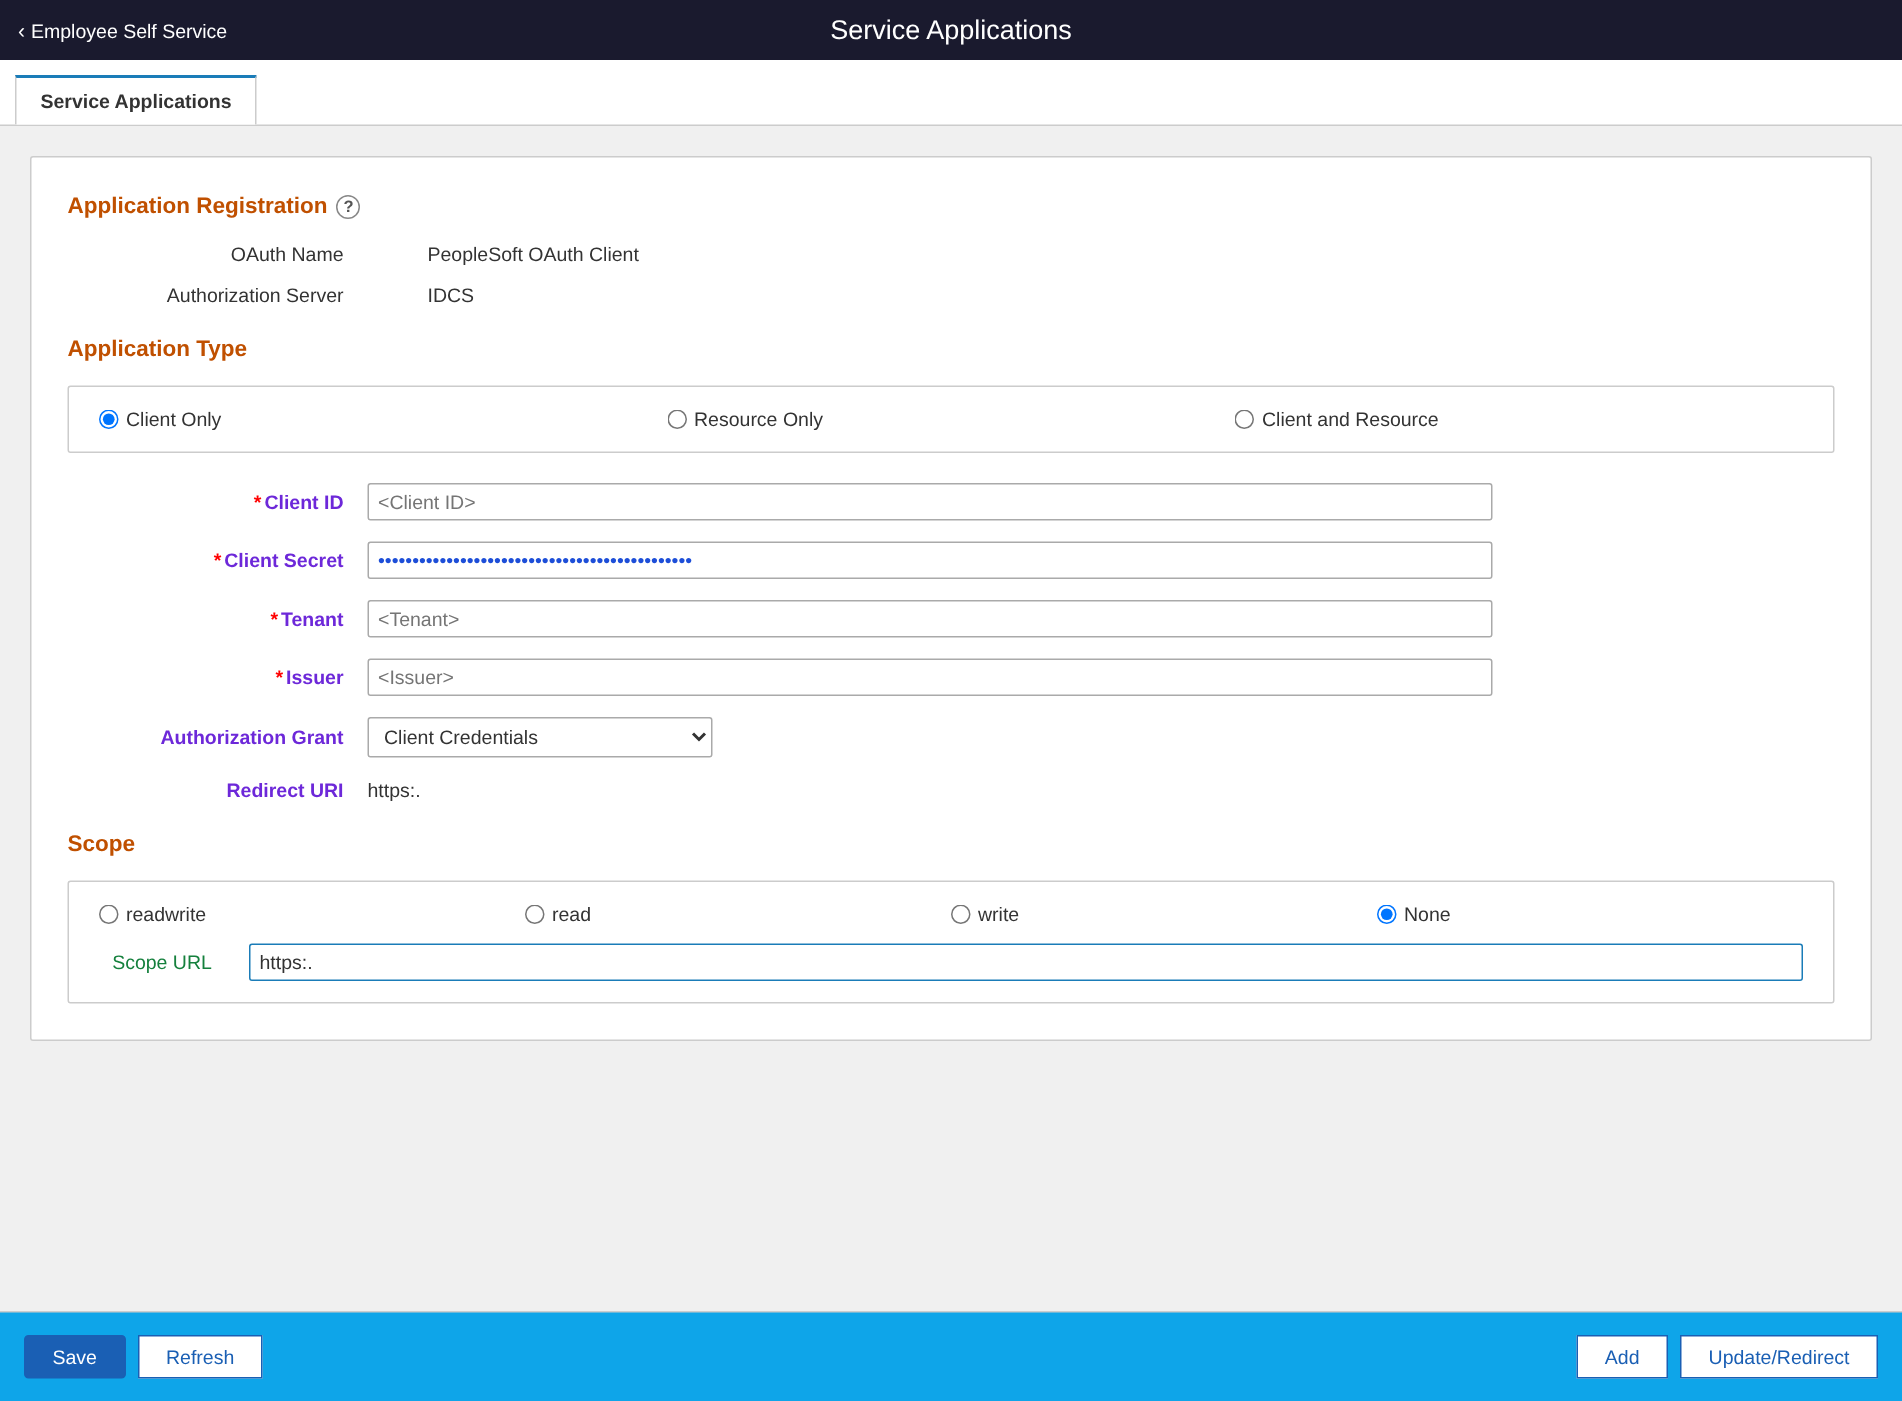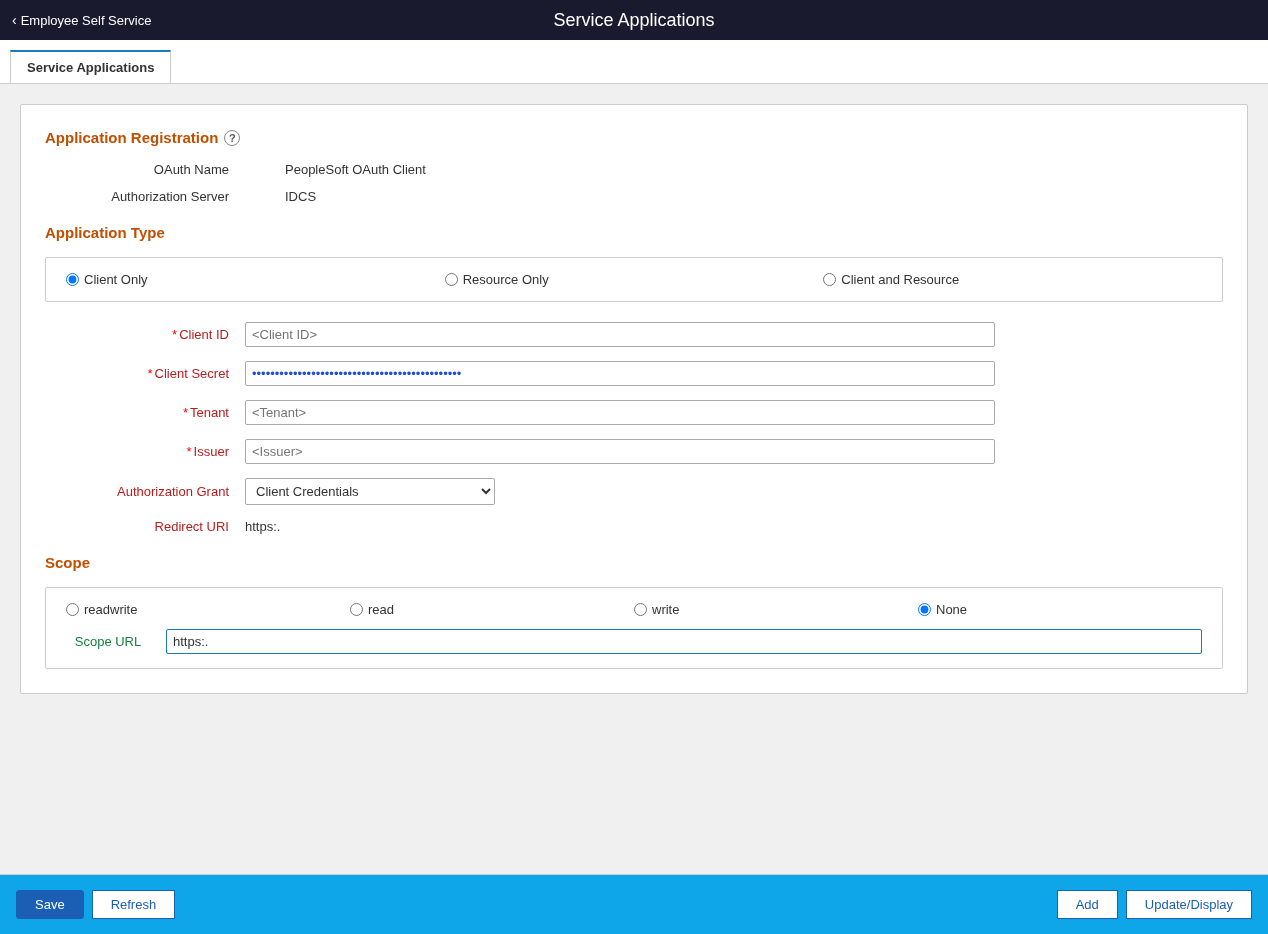--- a/index.html
+++ b/index.html
@@ -150,21 +150,22 @@
       display: grid;
       grid-template-columns: 200px 1fr;
       row-gap: 14px;
       align-items: center;
       margin-bottom: 20px;
     }
     .field-label {
       text-align: right;
       padding-right: 16px;
       font-size: 13px;
-      color: #b91c1c;
+      color: #6d28d9;
+      font-weight: bold;
     }
     .field-label.required::before {
       content: "*";
       color: red;
       margin-right: 2px;
     }
     .field-input {
       width: 100%;
       max-width: 750px;
       padding: 4px 6px;
@@ -173,21 +174,21 @@
       font-size: 13px;
       color: #1d4ed8;
     }
     .field-select {
       padding: 4px 6px;
       border: 1px solid #aaa;
       border-radius: 2px;
       font-size: 13px;
       color: #333;
       background: #fff;
-      width: 250px;
+      width: 230px;
       cursor: pointer;
     }
     .field-text {
       font-size: 13px;
       color: #333;
     }
 
     
     .scope-box {
       border: 1px solid #ccc;
@@ -382,15 +383,15 @@
   </div>
 </div>
 
 <div class="action-bar">
   <div class="action-bar-left">
     <button class="btn-primary">Save</button>
     <button class="btn-secondary">Refresh</button>
   </div>
   <div class="action-bar-right">
     <button class="btn-secondary">Add</button>
-    <button class="btn-secondary">Update/Display</button>
+    <button class="btn-secondary">Update/Redirect</button>
   </div>
 </div>
 
 </body></html>

